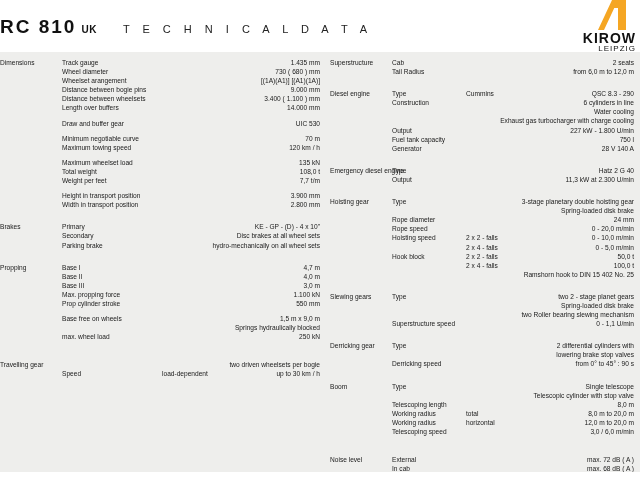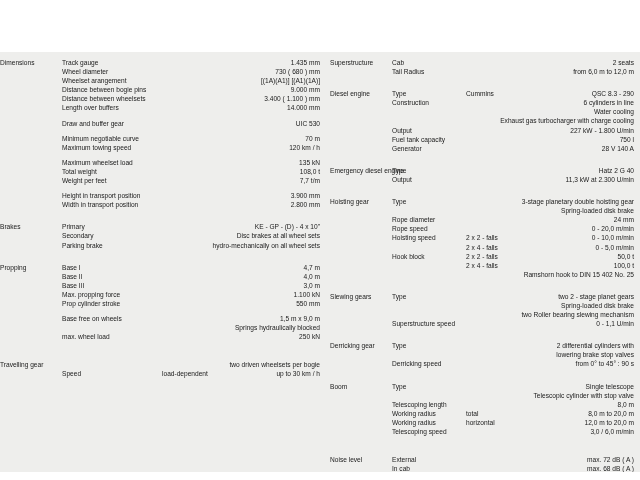--- a/index.html
+++ b/index.html
@@ -154,20 +154,36 @@
     left: 0; bottom: 0;
     width: 640px; height: 8px;
     background: #ffffff;
   }
 </style>
 </head>
 <body>
 
 <div class="page">
 
+  <div class="header">
+    <div class="title-block">
+      <span class="model">RC 810</span>
+      <span class="model-suffix">UK</span>
+      <span class="techdata">T E C H N I C A L     D A T A</span>
+    </div>
+
+    <div class="brand">
+      <svg class="brand-mark" viewBox="0 0 40 30">
+        <polygon points="20,0 34,0 34,30 26,30 26,8 20,8" fill="#f5a623"></polygon>
+        <polygon points="6,30 20,0 26,0 12,30" fill="#f5a623"></polygon>
+      </svg>
+      <div class="brand-name">KIROW</div>
+      <div class="brand-city">LEIPZIG</div>
+    </div>
+  </div>
 
   <div class="panel">
     <div class="columns">
 
       <div class="col col-left">
 
         <div class="group">
           <div class="row">
               <div class="c-label">Dimensions</div>
               <div class="c-name">Track gauge</div>

